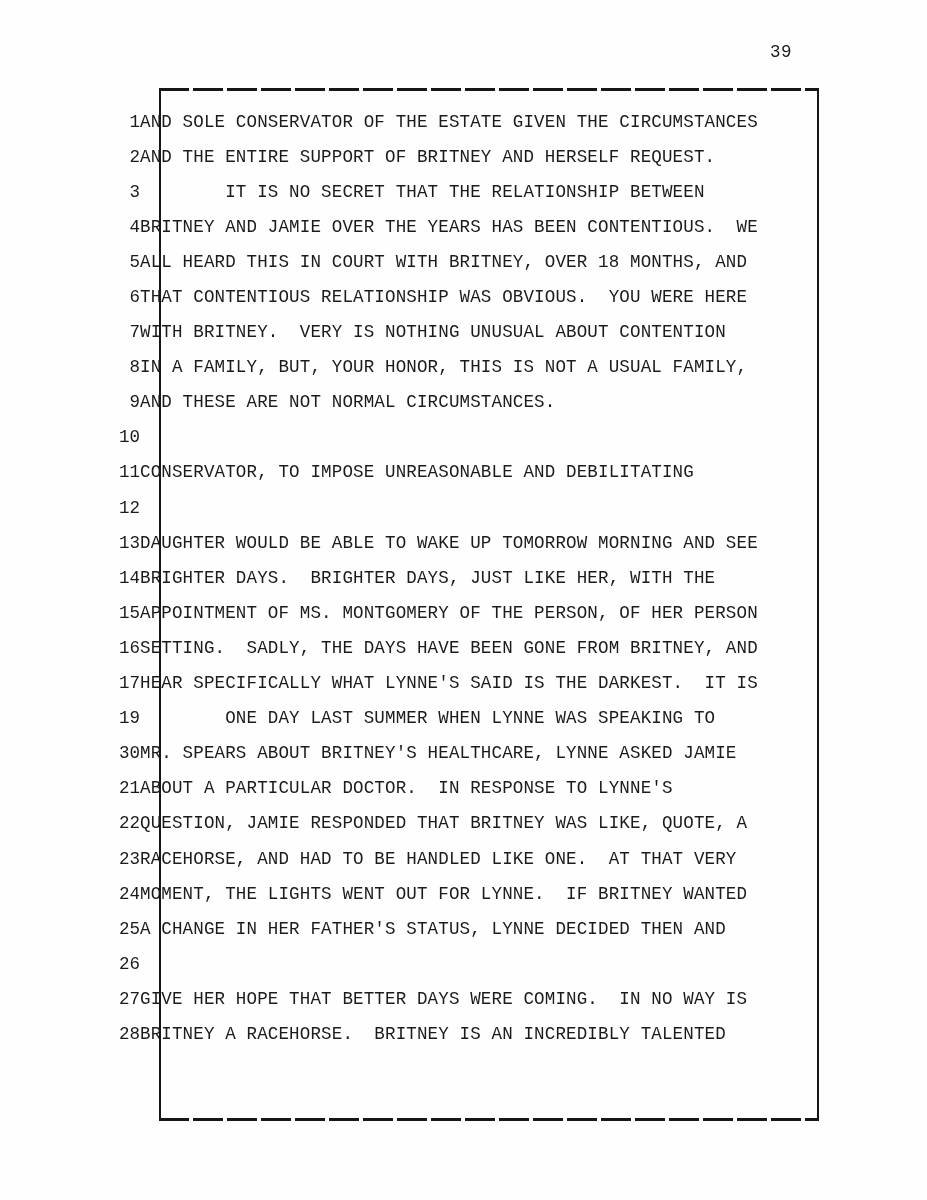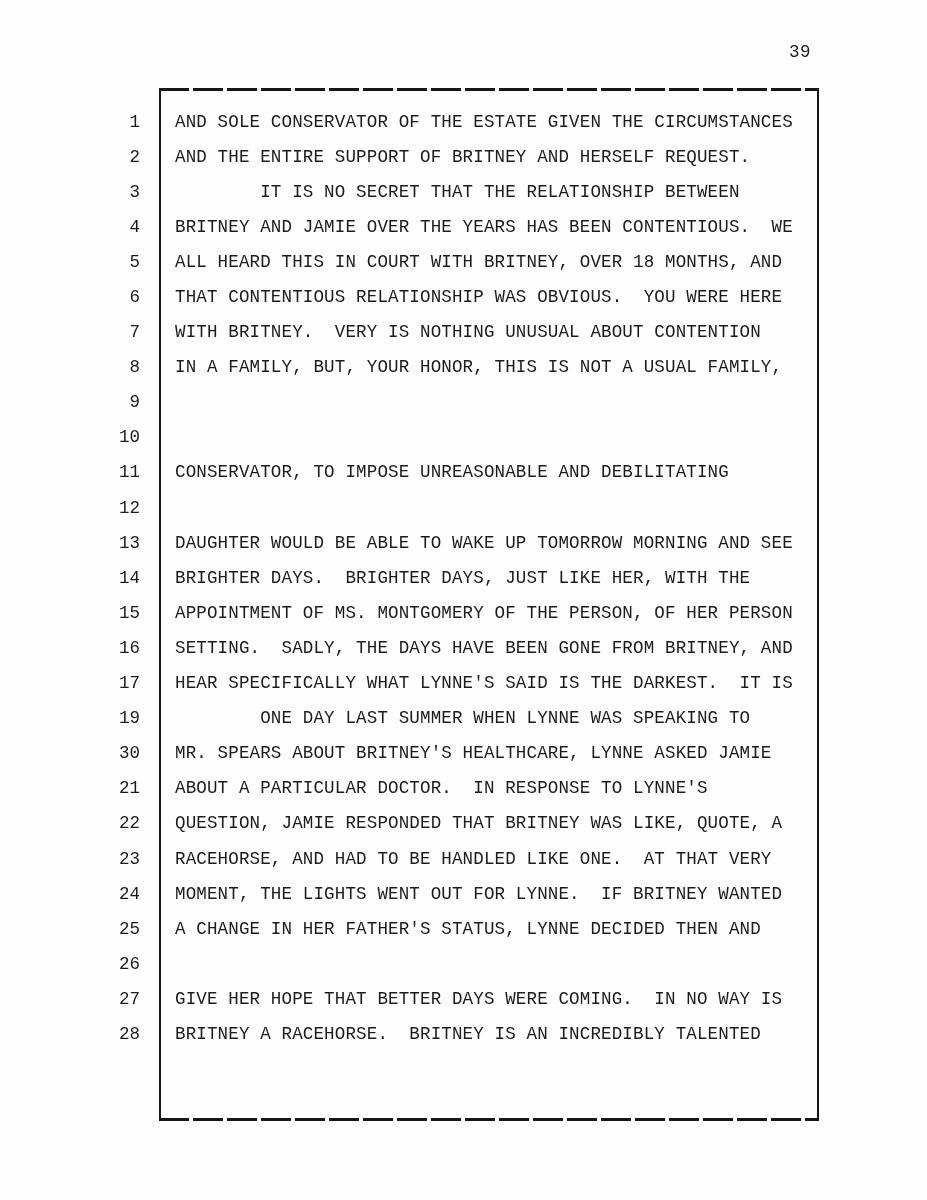--- a/index.html
+++ b/index.html
@@ -14,21 +14,21 @@
     background: #fefefe;
     overflow: hidden;
     font-family: "Liberation Mono", "DejaVu Sans Mono", monospace;
     color: #1b1b1b;
   }
   .page-number {
     position: absolute;
     top: 42px;
     left: 770px;
     width: 60px;
-    text-align: center;
+    text-align: left;
     font-size: 17.5px;
     letter-spacing: 0.5px;
   }
   
   .text-box {
     position: absolute;
     left: 159px;
     top: 88px;
     width: 656px;
     height: 1033px;
@@ -59,21 +59,20 @@
     height: 35.1px;
     align-items: center;
   }
   .num {
     width: 44px;
     text-align: right;
     font-size: 17.5px;
     flex: 0 0 44px;
   }
   .txt {
-    margin-left: 35px;
     font-size: 17.5px;
     letter-spacing: 0.15px;
     white-space: pre;
   }
 </style>
 </head>
 <body>
 
 <div class="page">
 
@@ -120,20 +119,21 @@
     <span class="txt">WITH BRITNEY.  VERY IS NOTHING UNUSUAL ABOUT CONTENTION</span>
   </div>
 
   <div class="row">
     <span class="num">8</span>
     <span class="txt">IN A FAMILY, BUT, YOUR HONOR, THIS IS NOT A USUAL FAMILY,</span>
   </div>
 
   <div class="row">
     <span class="num">9</span>
+    <span class="txt">AND THESE ARE NOT NORMAL CIRCUMSTANCES.</span>
   </div>
 
   <div class="row">
     <span class="num">10</span>
   </div>
 
   <div class="row">
     <span class="num">11</span>
     <span class="txt">CONSERVATOR, TO IMPOSE UNREASONABLE AND DEBILITATING</span>
   </div>

